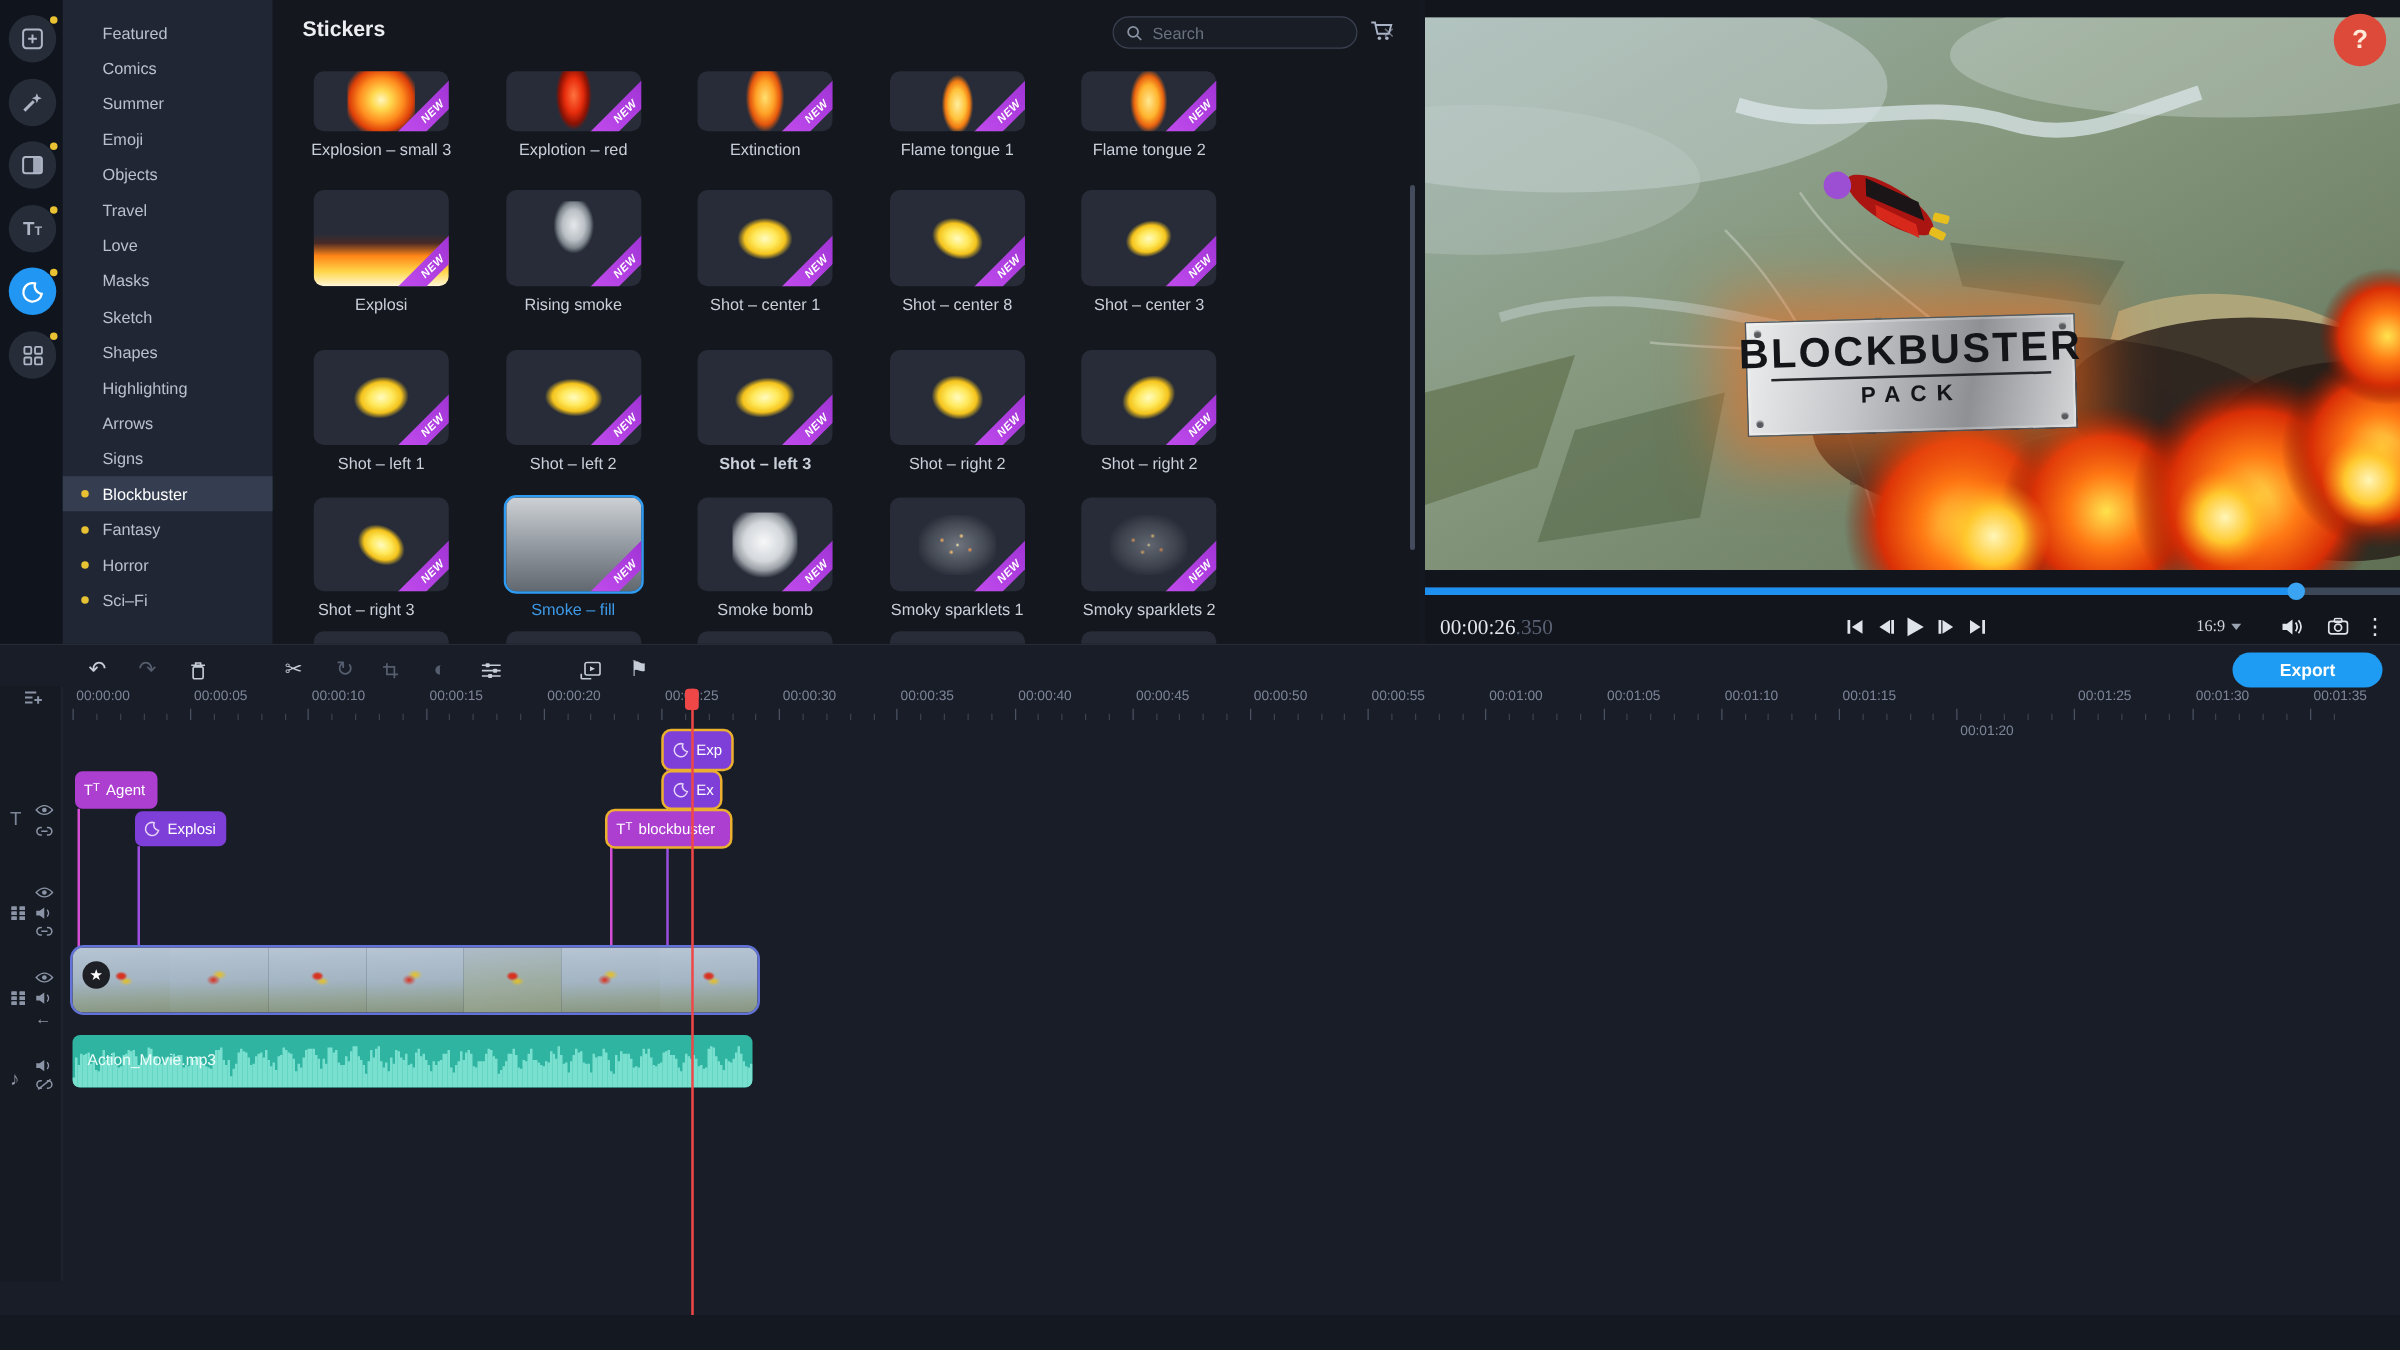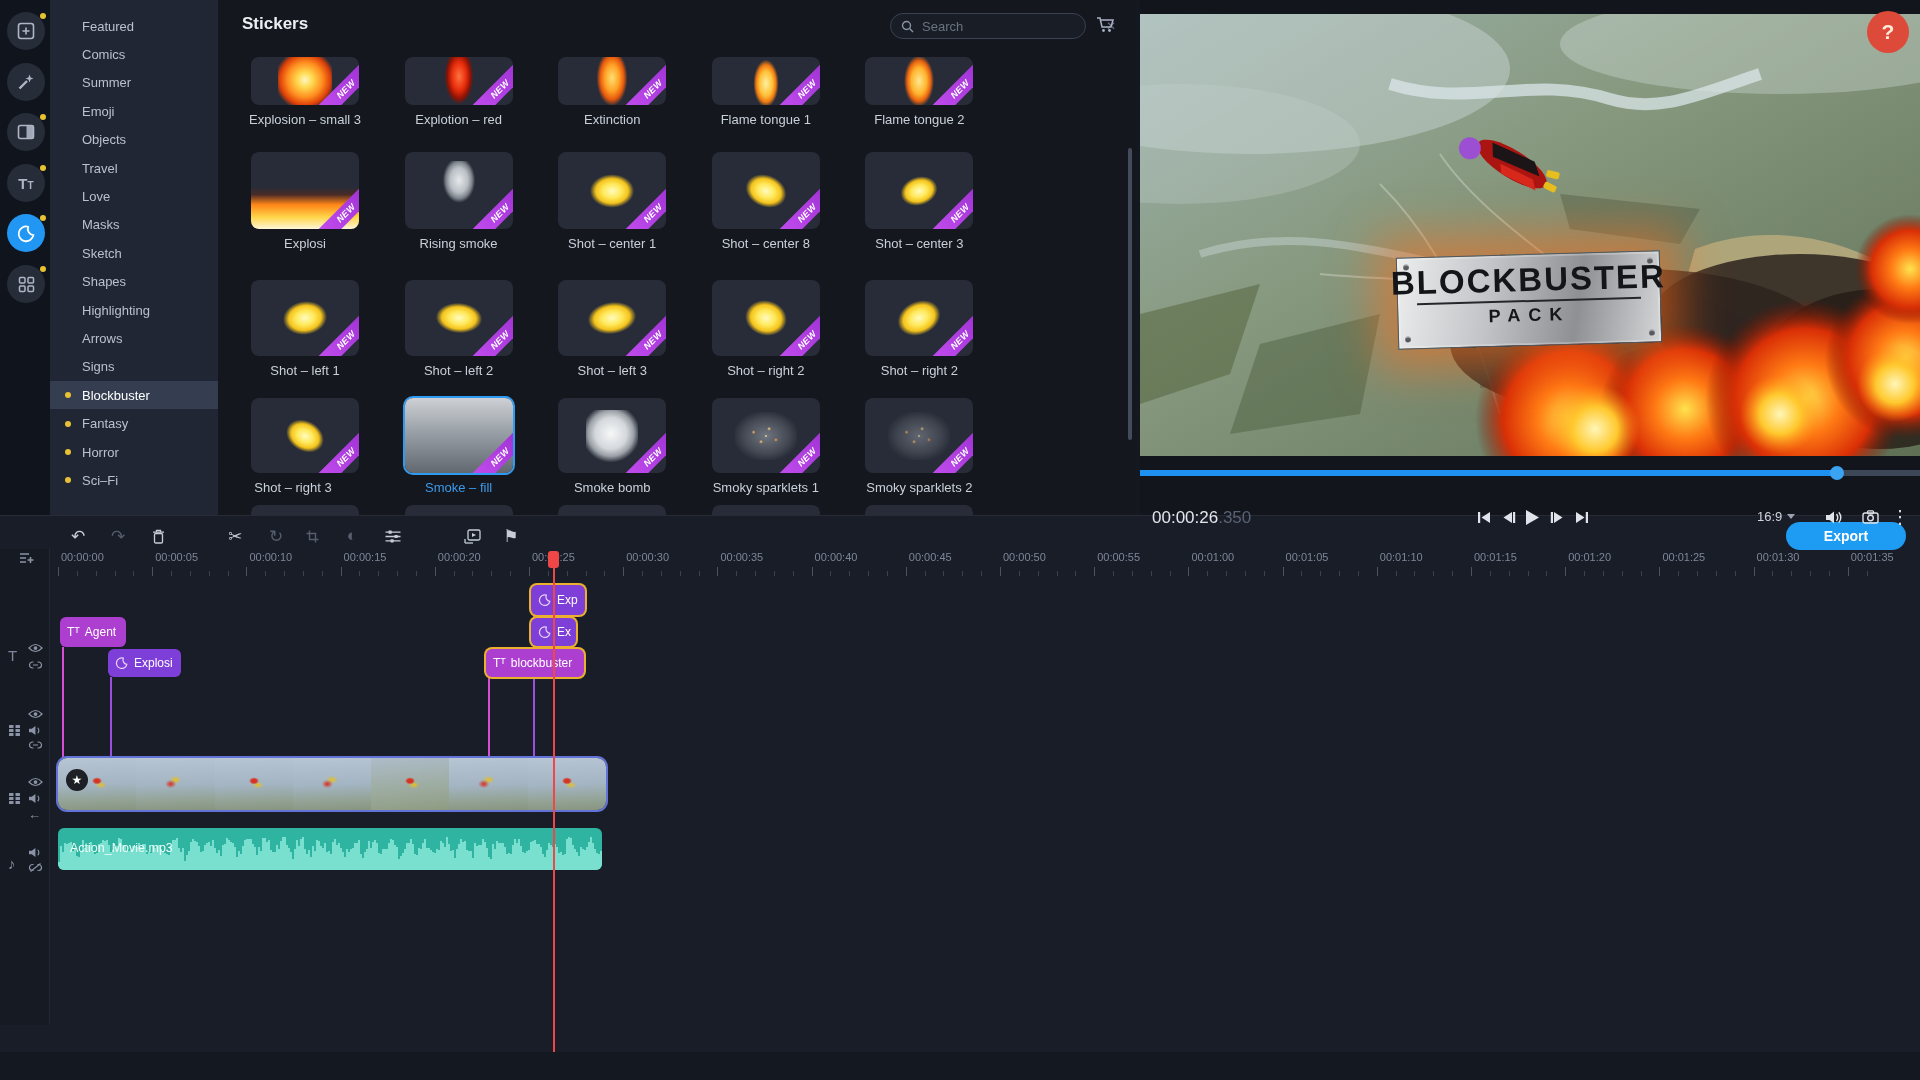--- a/index.html
+++ b/index.html
@@ -83,21 +83,21 @@
     display:flex; flex-direction:column; align-items:center; color:#141519; }
   #plate-title { font-size:33px; font-weight:800; letter-spacing:2px; margin-top:6px; }
   #plate-line { width:224px; height:2px; background:#26272b; margin-top:1px; }
   #plate-sub { font-size:18px; font-weight:800; letter-spacing:8px; margin-top:3px; }
   .rivet { position:absolute; width:6px; height:6px; border-radius:50%; background:#595a60; box-shadow:inset 0 1px 1px rgba(255,255,255,.6); }
   #help-btn { position:absolute; left:727px; top:11px; width:42px; height:42px; border-radius:50%;
     background:#de4a3a; color:#ffe9d8; font-size:21px; font-weight:bold; display:flex; align-items:center; justify-content:center; }
   #seekbar { position:absolute; left:0; top:470px; width:780px; height:6px; background:#3c4758; }
   #seek-fill { position:absolute; left:0; top:0; height:6px; background:#1e90f0; }
   #seek-handle { position:absolute; top:-4px; width:14px; height:14px; border-radius:50%; background:#3ba4f2; }
-  #pv-controls { position:absolute; left:0; top:504px; width:780px; height:27px; display:flex; align-items:center; }
+  #pv-controls { position:absolute; left:0; top:488px; width:780px; height:27px; display:flex; align-items:center;font-family:Liberation Serif, serif; }
   #timecode { position:absolute; left:12px; font-size:17px; color:#e2e6ec; }
   #timecode .ms { color:#596274; }
   .tr-btn { position:absolute; top:3px; width:20px; height:20px; display:flex; align-items:center; justify-content:center; color:#dfe3ea; }
   #aspect { position:absolute; left:617px; top:5px; font-size:13px; color:#cfd4dc; display:flex; align-items:center; gap:5px; }
   .caret-down { width:0; height:0; border-left:4px solid transparent; border-right:4px solid transparent; border-top:5px solid #9aa3b2; }
 
   
   #timeline { left:0; top:515px; width:1920px; height:537px; background:#191d27; border-top:1px solid #262b36; z-index:2; }
   .tb-icon { position:absolute; top:8px; width:24px; height:24px; display:flex; align-items:center; justify-content:center;
     color:#c6cdd8; font-size:17px; }
@@ -333,21 +333,21 @@
         <div class="tlabel" style="left: 12px; top: 363px;">Shot – left 1</div>
         <div class="thumb" style="left: 186.6px; top: 280px; height: 76px;">
           <div class="art art-shot5"></div>
           <div class="ribbon">NEW</div>
         </div>
         <div class="tlabel" style="left: 165.6px; top: 363px;">Shot – left 2</div>
         <div class="thumb" style="left: 340.2px; top: 280px; height: 76px;">
           <div class="art art-shot6"></div>
           <div class="ribbon">NEW</div>
         </div>
-        <div class="tlabel" style="left: 319.2px; top: 363px;">Shot – left 3</div>
+        <div class="tlabel" style="left: 319.2px; top: 363px; font-weight: bold;">Shot – left 3</div>
         <div class="thumb" style="left: 493.8px; top: 280px; height: 76px;">
           <div class="art art-shot7"></div>
           <div class="ribbon">NEW</div>
         </div>
         <div class="tlabel" style="left: 472.8px; top: 363px;">Shot – right 2</div>
         <div class="thumb" style="left: 647.4px; top: 280px; height: 76px;">
           <div class="art art-shot8"></div>
           <div class="ribbon">NEW</div>
         </div>
         <div class="tlabel" style="left: 626.4px; top: 363px;">Shot – right 2</div>
@@ -666,21 +666,21 @@
         <span class="rlabel" style="left: 576.2px;">00:00:30</span>
         <span class="rlabel" style="left: 670.4px;">00:00:35</span>
         <span class="rlabel" style="left: 764.6px;">00:00:40</span>
         <span class="rlabel" style="left: 858.8px;">00:00:45</span>
         <span class="rlabel" style="left: 953px;">00:00:50</span>
         <span class="rlabel" style="left: 1047.2px;">00:00:55</span>
         <span class="rlabel" style="left: 1141.4px;">00:01:00</span>
         <span class="rlabel" style="left: 1235.6px;">00:01:05</span>
         <span class="rlabel" style="left: 1329.8px;">00:01:10</span>
         <span class="rlabel" style="left: 1424px;">00:01:15</span>
-        <span class="rlabel" style="left: 1518.2px;">00:01:20</span>
+        <span class="rlabel" style="left: 1518.2px; margin-top: 28px;">00:01:20</span>
         <span class="rlabel" style="left: 1612.4px;">00:01:25</span>
         <span class="rlabel" style="left: 1706.6px;">00:01:30</span>
         <span class="rlabel" style="left: 1800.8px;">00:01:35</span>
       </div>
     <div id="gutter">
       <span class="g-ico" style="left:8px;top:98px;font-size:15px;color:#7d8699">T</span>
       <span class="g-ico" style="left:28px;top:94px">
           <svg width="15" height="10" viewBox="0 0 16 10">
             <path d="M1 5 Q8 -2.5 15 5 Q8 12.5 1 5Z" fill="none" stroke="currentColor" stroke-width="1.2"></path>
             <circle cx="8" cy="5" r="2" fill="currentColor"></circle>

